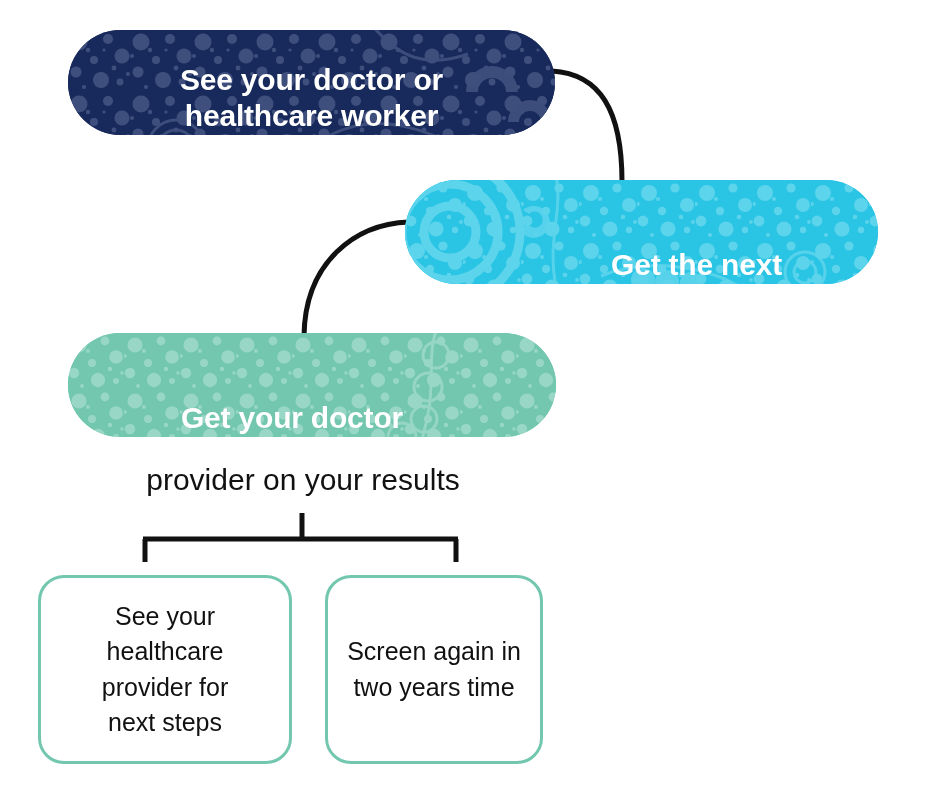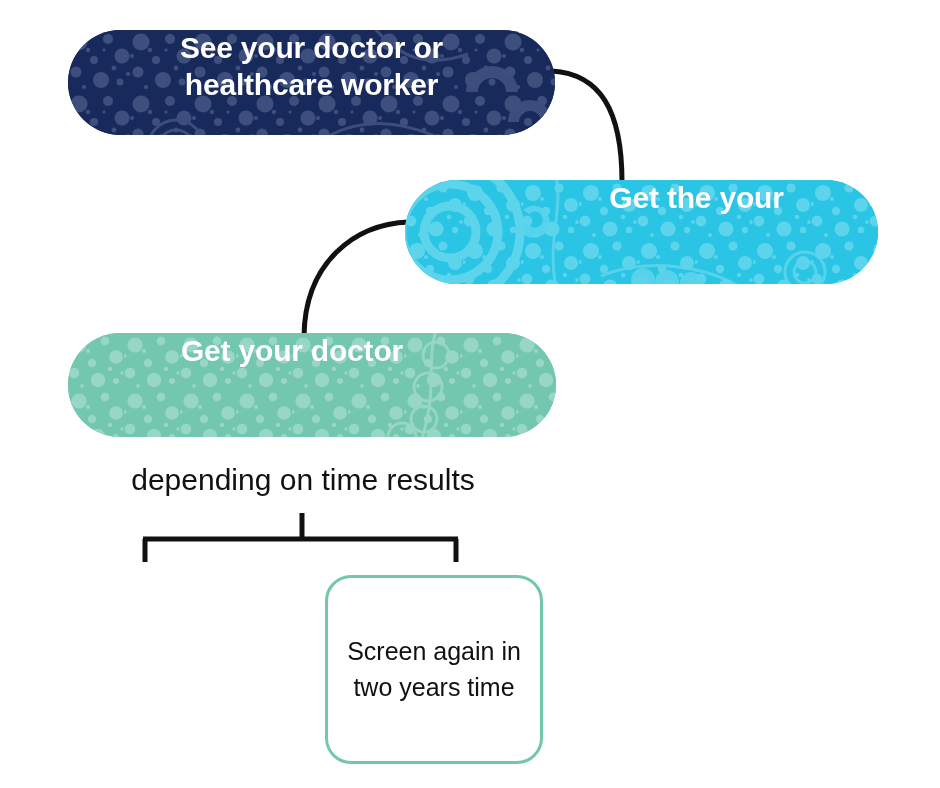--- a/index.html
+++ b/index.html
@@ -35,21 +35,21 @@
     z-index: 1;
   }
 
   
   .pill {
     position: absolute;
     border-radius: 999px;
     overflow: hidden;
     z-index: 2;
     display: flex;
-    align-items: flex-start;
+    align-items: flex-end;
     justify-content: center;
   }
   .pill .pattern {
     position: absolute;
     inset: 0;
     z-index: 0;
   }
   .pill .pill-label {
     position: relative;
     z-index: 2;
@@ -247,38 +247,44 @@
         <circle cx="400" cy="92" r="20"></circle>
         <circle cx="400" cy="92" r="11"></circle>
       </g>
       <g fill="#5cd4ec" opacity="0.9">
         <path d="M 118 30 a 16 16 0 1 1 -3 20 l 8 -6 a 8 8 0 1 0 1 -10 z"></path>
         <circle cx="238" cy="100" r="12"></circle>
         <circle cx="262" cy="102" r="12"></circle>
         <circle cx="286" cy="103" r="11"></circle>
       </g>
     </svg>
-    <span class="pill-label">Get the your</span>
+    <span class="pill-label">Get the next</span>
   </div>
 
   <div class="pill" id="step-get-results">
     <svg class="pattern" viewBox="0 0 488 104" preserveAspectRatio="none" aria-hidden="true">
       <rect width="488" height="104" fill="url(#pat-mint)"></rect>
       <g fill="none" stroke="#98d7c5" stroke-width="3" opacity="0.95">
         <path d="M 370 -8 C 356 26, 372 54, 352 112"></path>
         <circle cx="368" cy="22" r="13"></circle>
         <circle cx="360" cy="54" r="14"></circle>
         <circle cx="356" cy="86" r="13"></circle>
         <circle cx="334" cy="104" r="14"></circle>
       </g>
     </svg>
     <span class="pill-label">Get your doctor</span>
   </div>
 
-  <div id="pathway-caption">depending on time results</div>
-
+  <div id="pathway-caption">provider on your results</div>
+
+  <div class="outcome-box" id="outcome-see-provider">
+    <span class="outcome-label">See your
+healthcare
+provider for
+next steps</span>
+  </div>
 
   <div class="outcome-box" id="outcome-screen-again">
     <span class="outcome-label">Screen again in
 two years time</span>
   </div>
 
 </div>
 
 </body></html>

